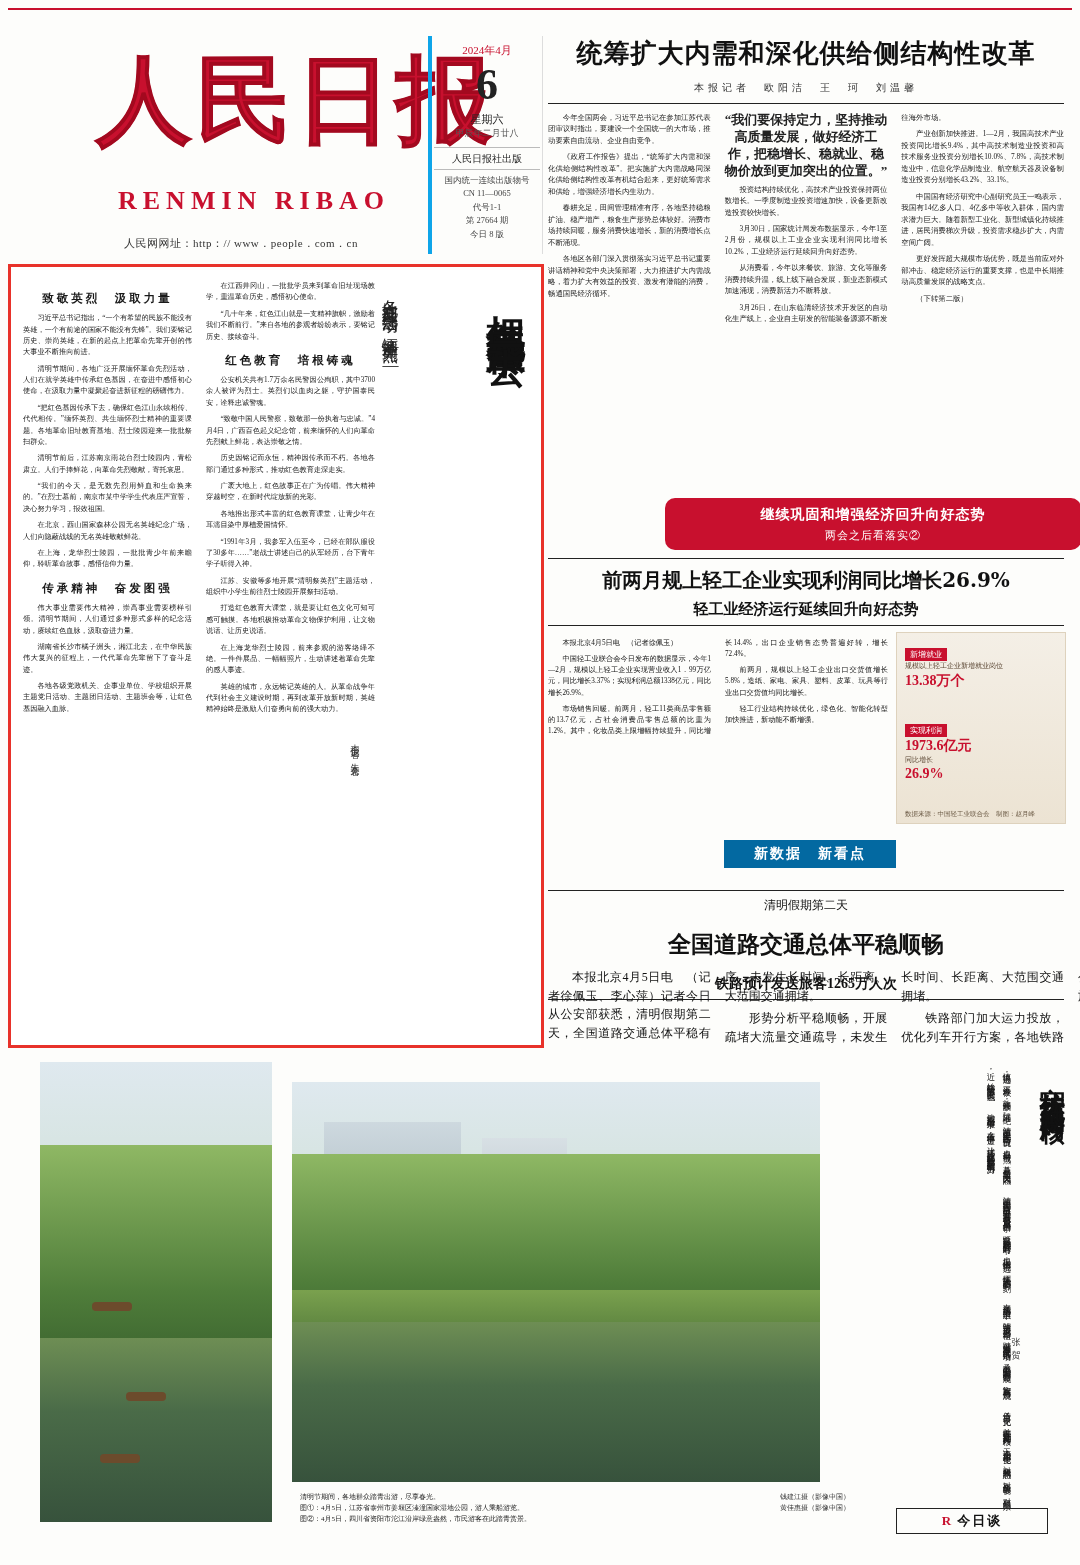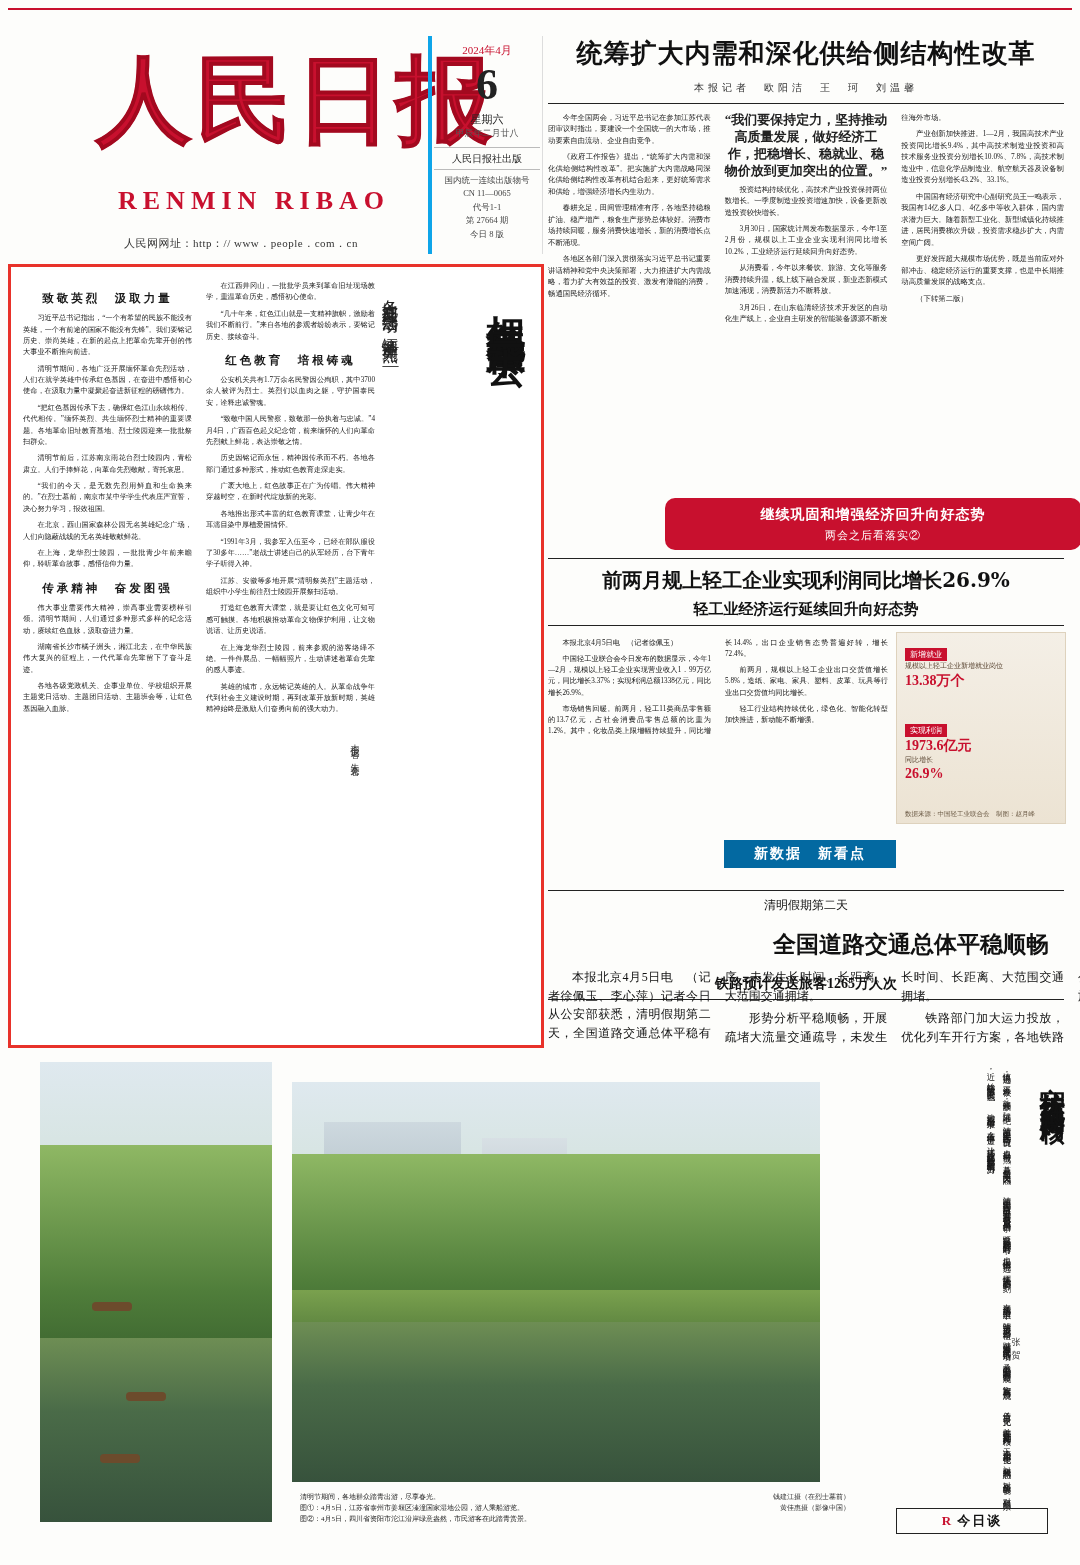--- a/index.html
+++ b/index.html
@@ -80,21 +80,21 @@
   .ig-txt{font-size:7px;color:#5a4633;line-height:1.5;}
   .ig-foot{position:absolute;left:8px;bottom:4px;font-size:6.5px;color:#6b5a45;line-height:1.5;}
 
   .newdata{position:absolute;left:724px;top:840px;width:172px;height:28px;background:#0369a1;color:#fff;
      font-size:14px;font-weight:bold;text-align:center;line-height:28px;letter-spacing:2px;}
 
   
   .art3{position:absolute;left:548px;top:890px;width:516px;}
   .art3 .hr{height:1px;background:#222;margin-bottom:6px;}
   .art3 .kicker{text-align:center;font-size:12px;margin-bottom:4px;}
-  .art3 h2{margin:15px;text-align:right;font-size:23px;font-weight:bold;font-family:"DejaVu Serif",serif;}
+  .art3 h2{margin:15px;text-align:center;font-size:23px;font-weight:bold;font-family:"DejaVu Serif",serif;}
   .art3 h4{margin:7px 0 0;text-align:center;font-size:14px;font-weight:bold;}
   .art3 .rule2{margin-top:6px;height:1px;background:#222;}
   .art3cols{position:absolute;left:548px;top:968px;width:516px;height:82px;
             column-count:3;column-gap:14px;font-size:12px;line-height:1.55;text-align:justify;}
   .art3cols p{margin:0 0 4px;text-indent:2em;}
 
   
   .boxed{
     position:absolute;left:8px;top:264px;width:536px;height:784px;
     border:3px solid #e8322a;background:#fff;box-sizing:border-box;
@@ -317,21 +317,21 @@
     <div class="p-water"></div>
   </div>
 
   <div class="cap" id="cap-center">
     <div>清明节期间，各地群众踏青出游，尽享春光。</div>
     <div>图①：4月5日，江苏省泰州市姜堰区溱潼国家湿地公园，游人乘船游览。</div>
     <div>图②：4月5日，四川省资阳市沱江沿岸绿意盎然，市民游客在此踏青赏景。</div>
   </div>
 
   <div class="credit" id="credit-center">
-    <div>钱建江摄（在烈士墓前）</div>
+    <div>钱建江摄（影像中国）</div>
     <div>黄佳惠摄（影像中国）</div>
   </div>
 
   <div class="commentary">
     <div class="comm-title">守护传统节日的精神内核</div>
     <div class="comm-author">张　贺</div>
     <div class="comm-body">
       <span>慎终追远，平添春秋；敦亲睦族，绵延不绝。清明节是中华民族的传统节日，也是自然节气点，兼具自然与人文两大内涵。</span>
       <span>清明是中华民族传统节日中唯一兼具节气与节日双重身份的日子。它既是春耕春种的大好时节，也是人们慎终追远、缅怀先人的重要时刻。</span>
       <span>在漫长的历史演进中，清明节形成了扫墓祭祖、踏青郊游等丰富的民俗活动，承载着中国人特有的生命观、家族观与自然观。</span>

